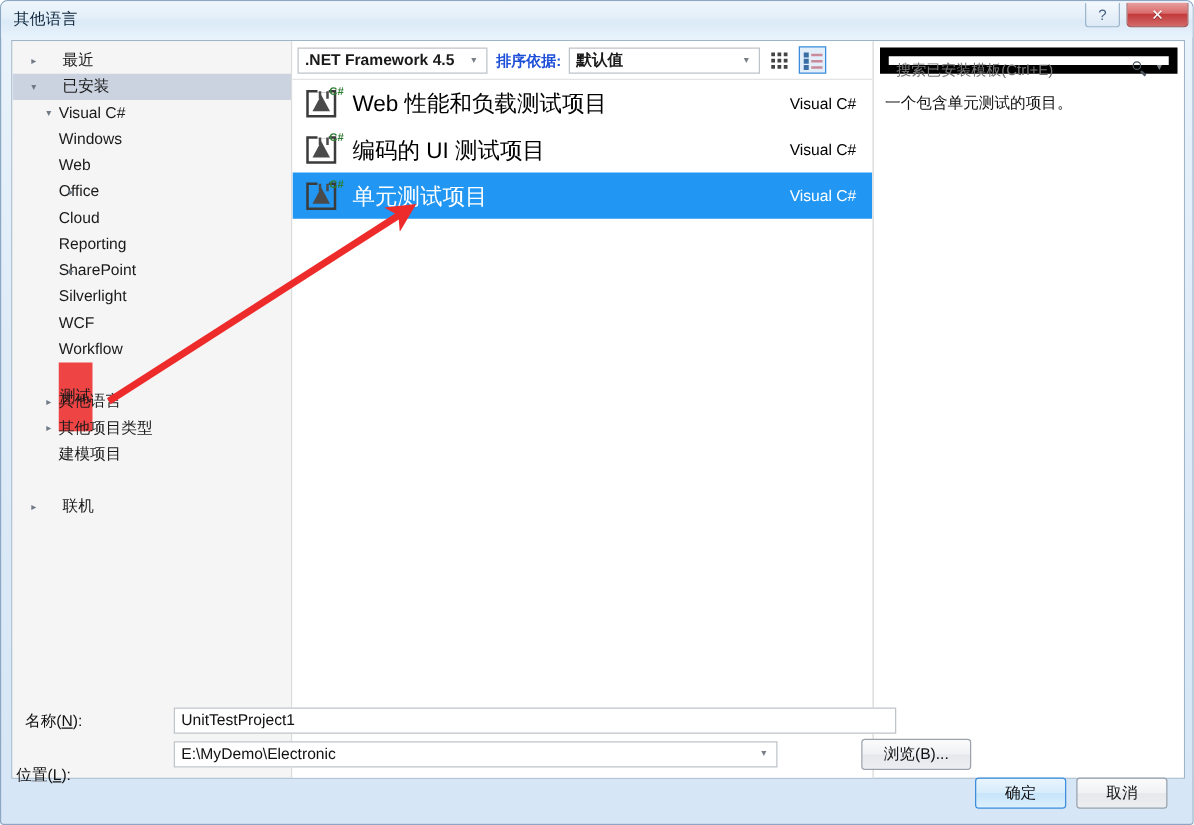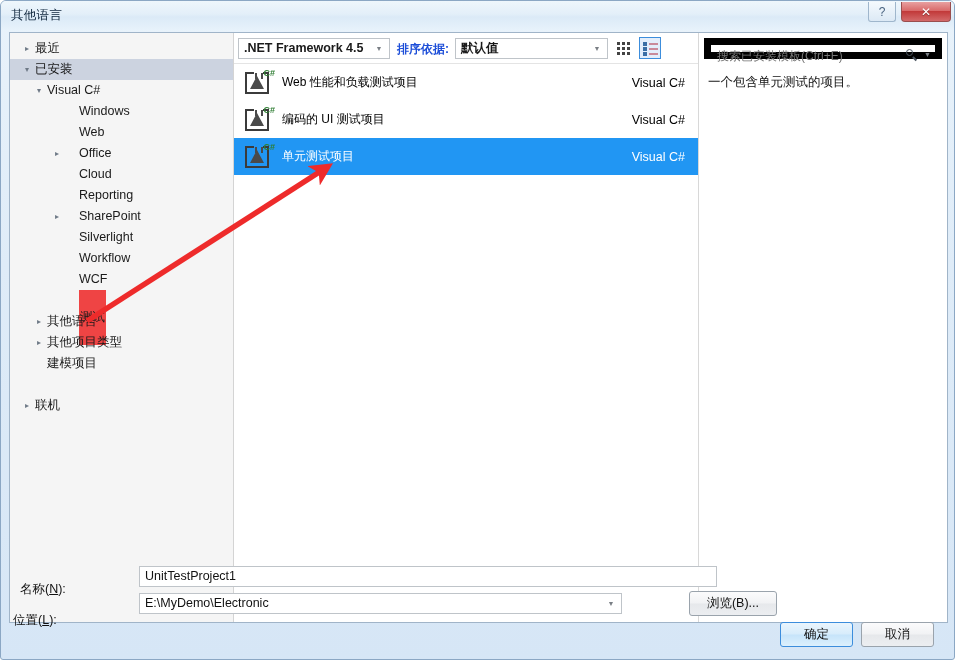--- a/index.html
+++ b/index.html
@@ -100,23 +100,23 @@
   .tw {
     position: absolute;
     width: 14px; text-align: center;
     font-size: 8px; color: #6f7a87;
     left: 0;
   }
   .tw.collapsed::before { content: "\25B8"; }
   .tw.expanded::before  { content: "\25BE"; }
   .tl { display: inline-block; }
 
-  .lvl0 .tw { left: 10px; }  .lvl0 .tl { margin-left: 25px; }
+  .lvl0 .tw { left: 10px; }  .lvl0 .tl { margin-left: 40px; }
   .lvl1 .tw { left: 22px; }  .lvl1 .tl { margin-left: 37px; }
-  .lvl2 .tw { left: 40px; }  .lvl2 .tl { margin-left: 69px; }
+  .lvl2 .tw { left: 40px; }  .lvl2 .tl { margin-left: 37px; }
 
   .leaf-chip {
     background: #ef4444;
     padding: 17px 1px;
   }
 
   
   #mid {
     position: absolute;
     left: 224px; top: 0;
@@ -194,21 +194,21 @@
   }
   .tpl-row {
     position: relative;
     height: 37px;
     display: flex;
     align-items: center;
     cursor: default;
   }
   .tpl-row.selected { background: #2196f3; color: #ffffff; }
   .tpl-name {
-    font-size: 12px;
+    font-size: 18px;
     margin-left: 48px;
     white-space: nowrap;
   }
   .tpl-lang {
     position: absolute;
     right: 13px;
     font-size: 12.5px;
   }
   
   .ticon {
@@ -318,21 +318,21 @@
     height: 21px;
     border: 1px solid #bfc4c9;
     background: #ffffff;
     font-size: 12.5px;
     line-height: 19px;
     padding-left: 5px;
     color: #111;
     overflow: hidden;
     white-space: nowrap;
   }
-  #name-label { left: 19px; top: 580px; }
+  #name-label { left: 19px; top: 568px; }
   #name-field { left: 138px; top: 565px; width: 578px; }
   #loc-label  { left: 12px; top: 595px; margin-top: 16px; }
   #loc-field  { left: 138px; top: 592px; width: 483px; }
   #loc-field .arrow {
     position: absolute; right: 4px; top: 0;
     width: 12px; height: 19px; line-height: 19px;
     text-align: center; font-size: 7px; color: #7a7f85;
   }
   #loc-field .arrow::before { content: "\25BC"; }
 
@@ -382,22 +382,22 @@
           <div class="tree-row lvl0"><span class="tw collapsed"></span><span class="tl">最近</span></div>
           <div class="tree-row lvl0 selected"><span class="tw expanded"></span><span class="tl">已安装</span></div>
           <div class="tree-row lvl1"><span class="tw expanded"></span><span class="tl">Visual C#</span></div>
           <div class="tree-row lvl2"><span class="tl">Windows</span></div>
           <div class="tree-row lvl2"><span class="tl">Web</span></div>
           <div class="tree-row lvl2"><span class="tw collapsed"></span><span class="tl">Office</span></div>
           <div class="tree-row lvl2"><span class="tl">Cloud</span></div>
           <div class="tree-row lvl2"><span class="tl">Reporting</span></div>
           <div class="tree-row lvl2"><span class="tw collapsed"></span><span class="tl">SharePoint</span></div>
           <div class="tree-row lvl2"><span class="tl">Silverlight</span></div>
+          <div class="tree-row lvl2"><span class="tl">WCF</span></div>
           <div class="tree-row lvl2"><span class="tl">Workflow</span></div>
-          <div class="tree-row lvl2"><span class="tl">WCF</span></div>
           <div class="tree-row lvl2"><span class="tl leaf-chip">测试</span></div>
           <div class="tree-row lvl1"><span class="tw collapsed"></span><span class="tl">其他语言</span></div>
           <div class="tree-row lvl1"><span class="tw collapsed"></span><span class="tl">其他项目类型</span></div>
           <div class="tree-row lvl1"><span class="tl">建模项目</span></div>
           <div class="tree-row lvl0"><span class="tl"></span></div>
           <div class="tree-row lvl0"><span class="tw collapsed"></span><span class="tl">联机</span></div>
         </div>
     </div>
 
     <div id="mid">

